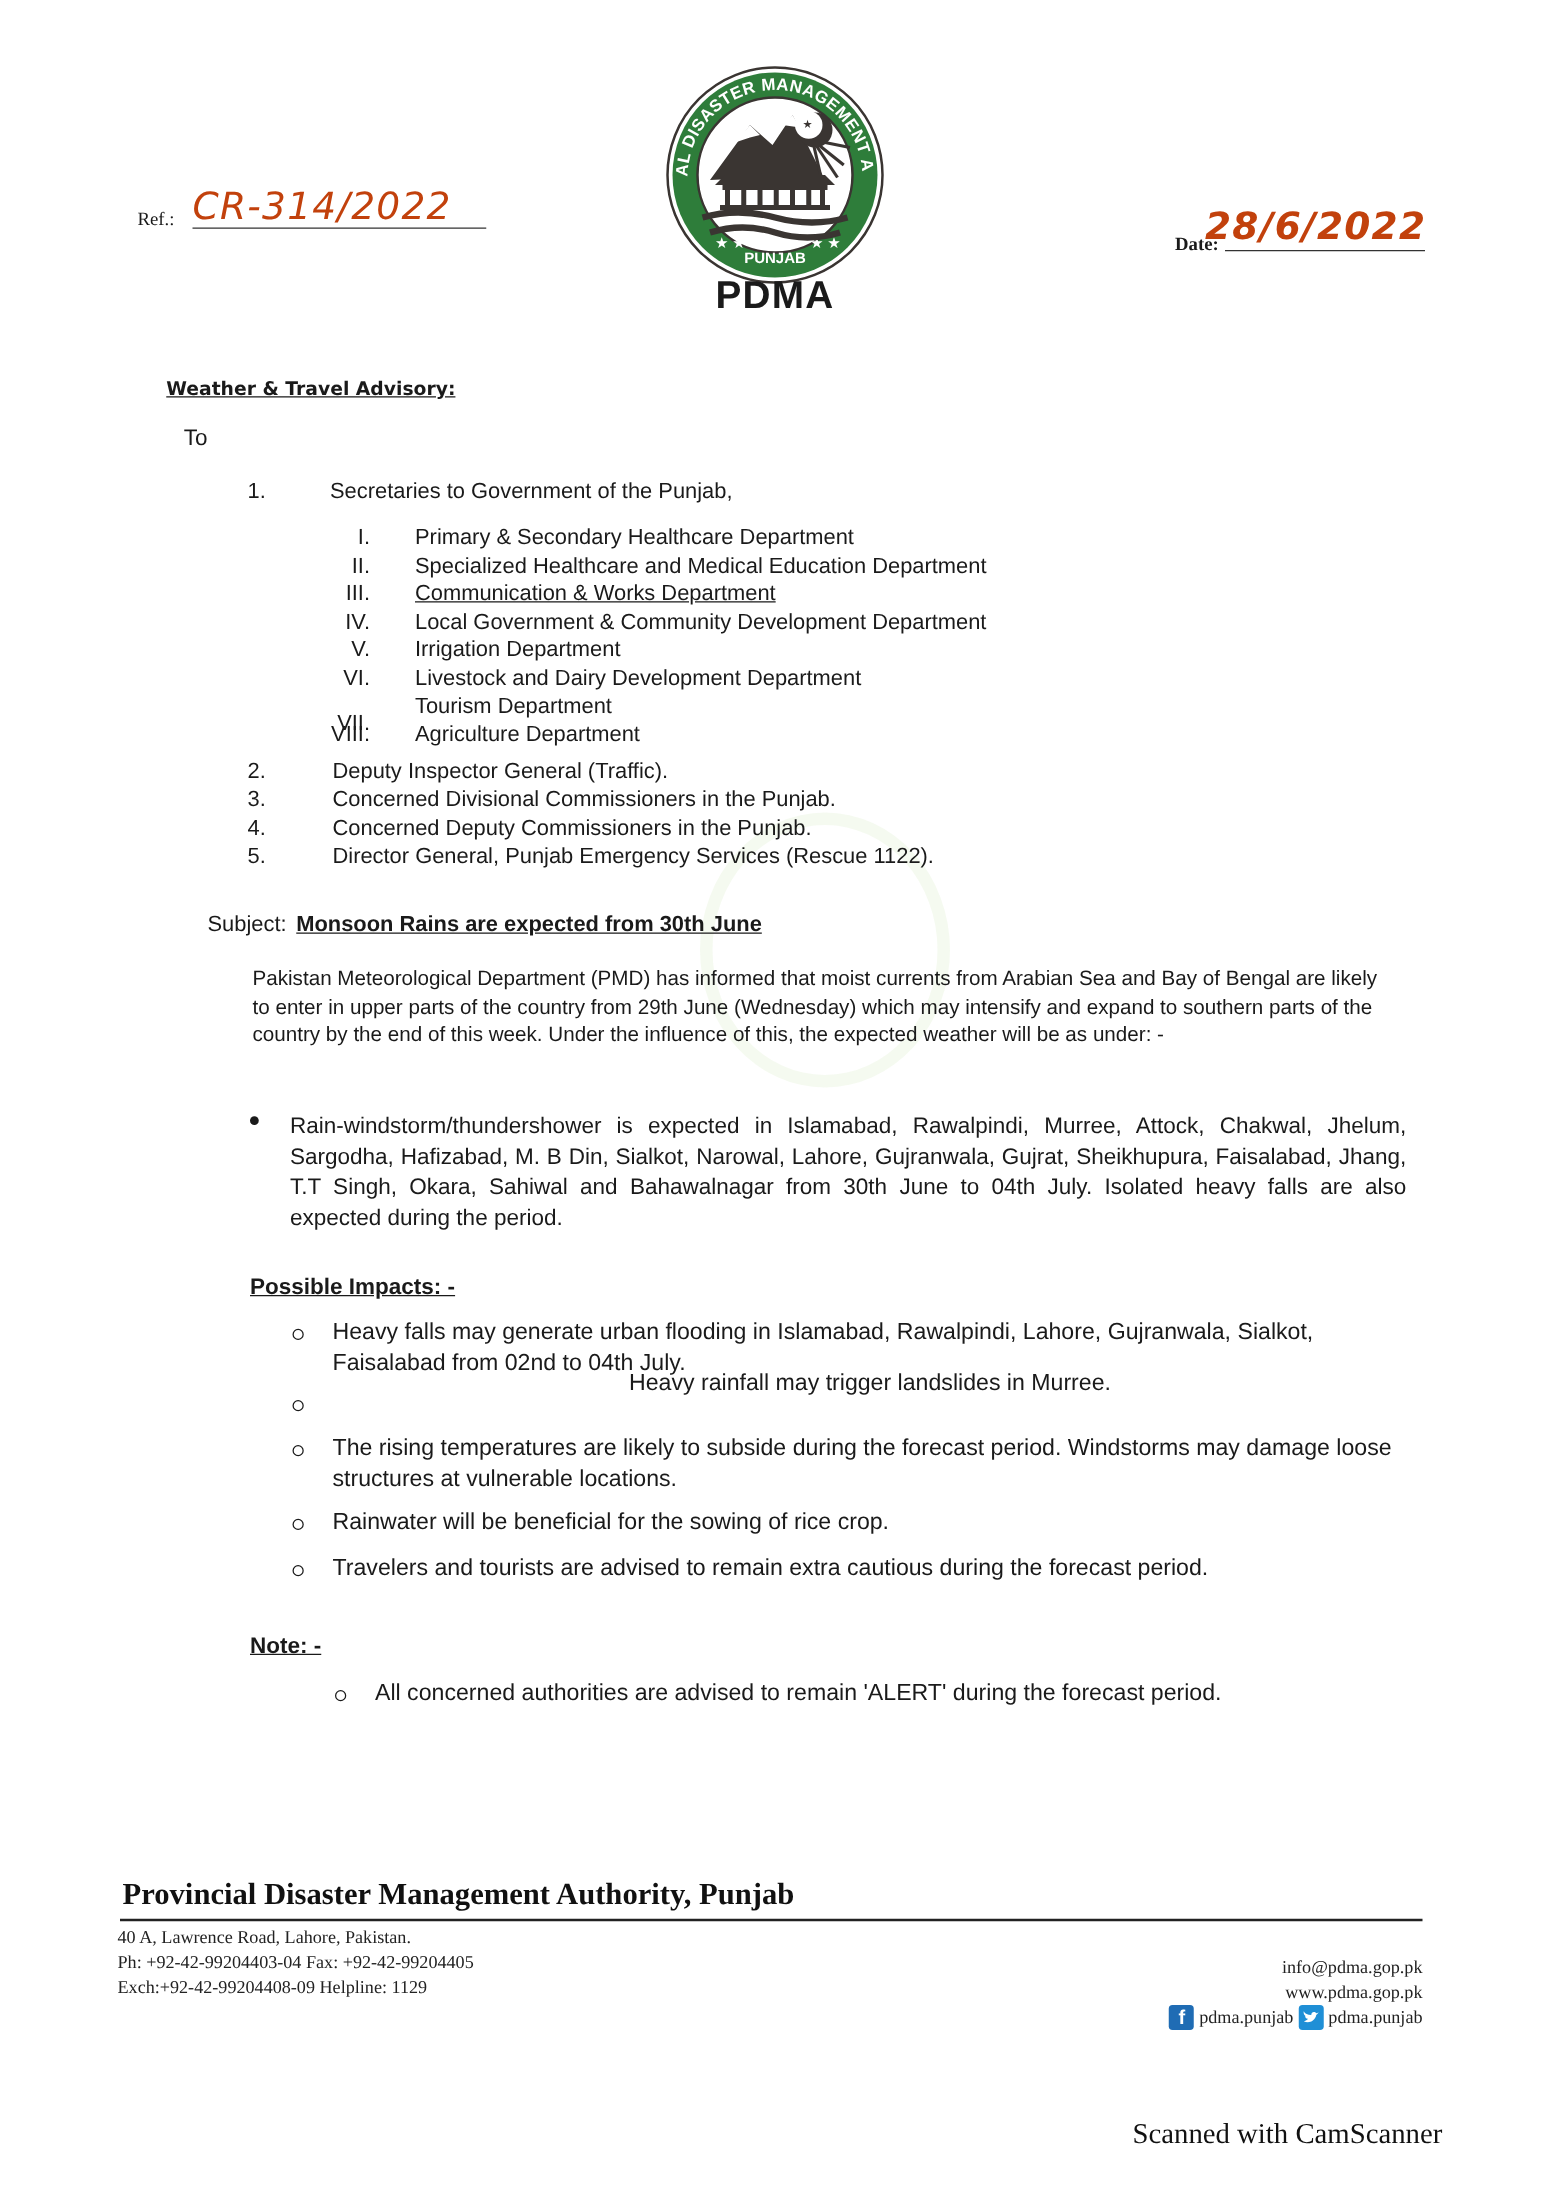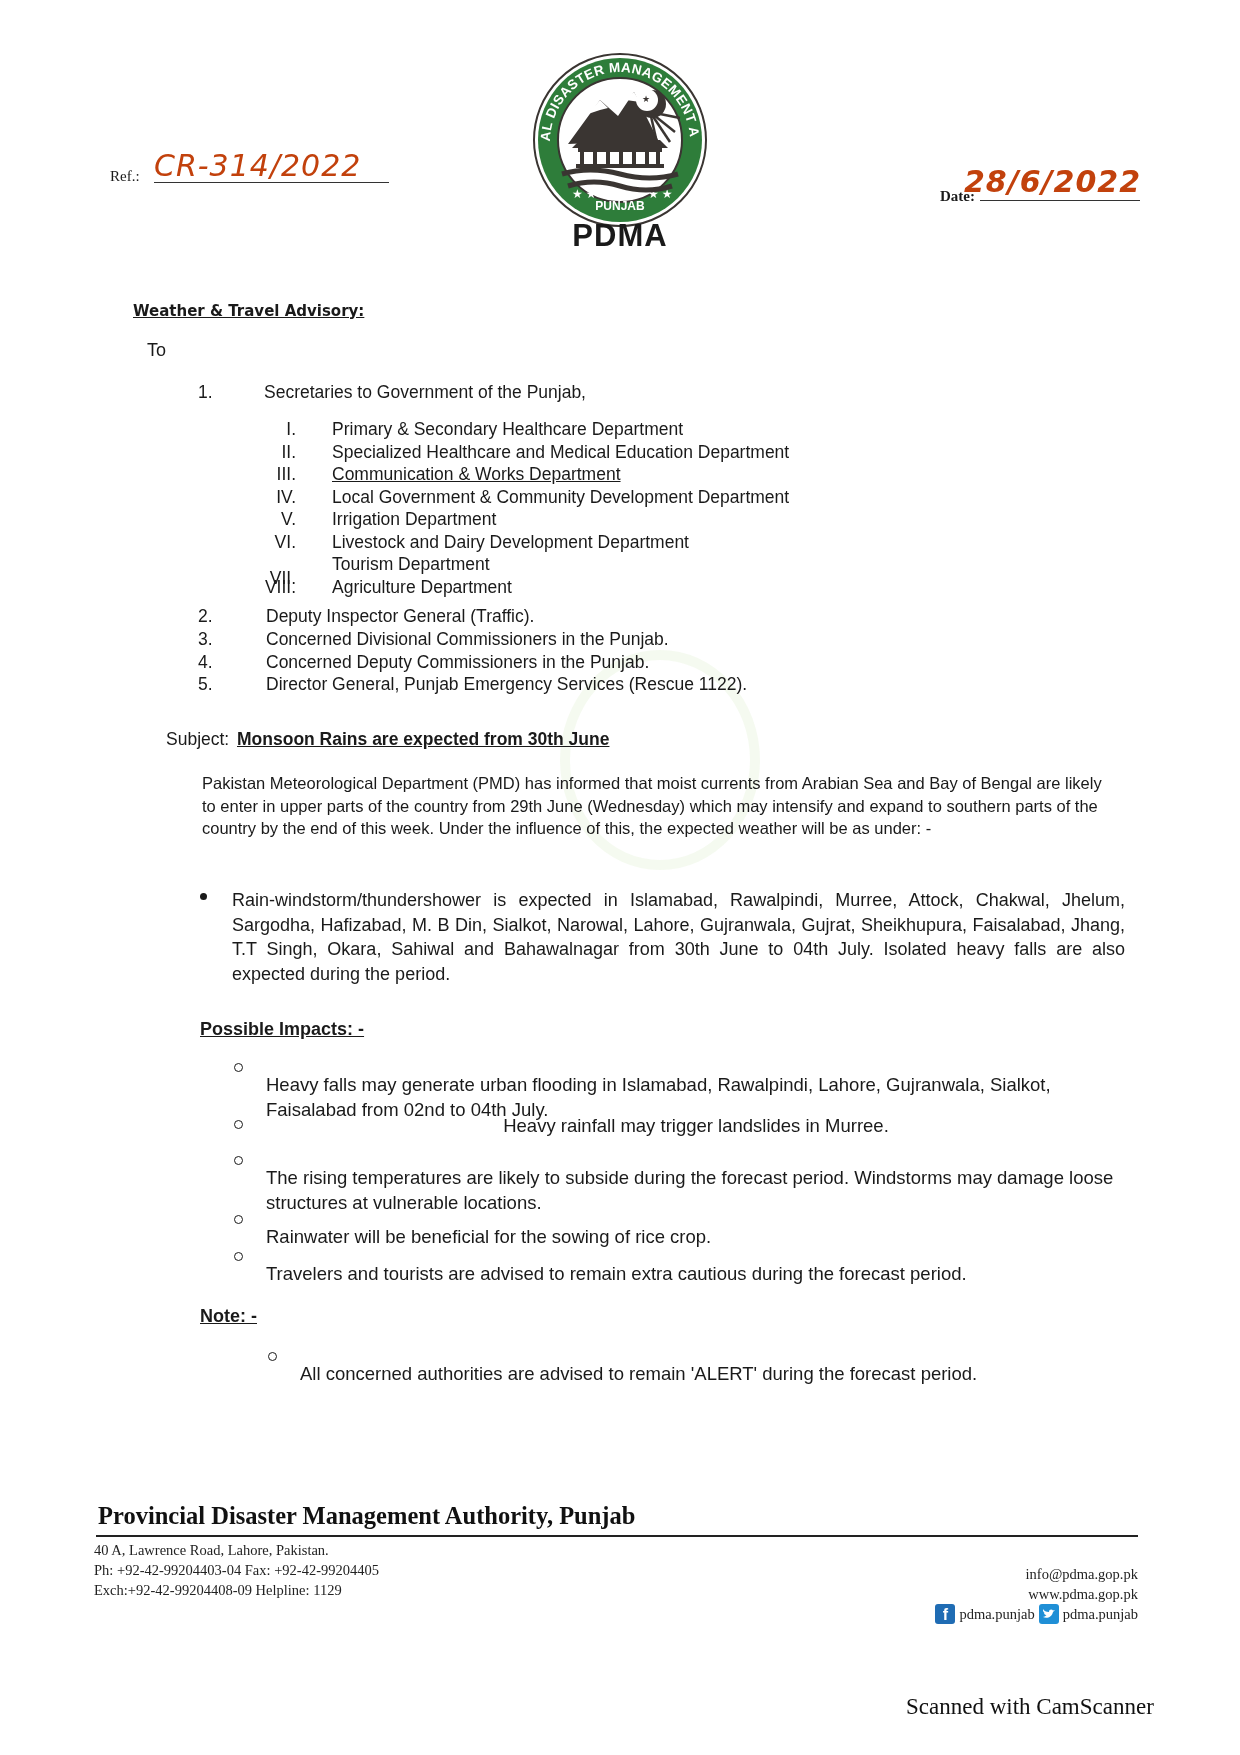--- a/index.html
+++ b/index.html
@@ -24,21 +24,21 @@
   .to { left: 147px; top: 340px; font-size: 18px; }
   .txt { font-size: 17.5px; line-height: 22px; }
   .roman { position: absolute; width: 50px; text-align: right; }
 
   .subj-label { left: 166px; top: 729px; font-size: 17.5px; }
   .subj-title { left: 237px; top: 729px; font-size: 17.5px; font-weight: bold; text-decoration: underline; }
   .para { left: 202px; top: 772px; width: 900px; font-size: 16.5px; line-height: 22.5px; }
   .bullet-block { left: 232px; top: 888px; width: 893px; font-size: 18px; line-height: 24.5px; text-align: justify; }
   .bullet-dot { left: 200px; top: 893px; width: 7px; height: 7px; border-radius: 50%; background: #1a1a1a; }
   .heading-u { font-size: 18px; font-weight: bold; text-decoration: underline; }
-  .impact { position: absolute; left: 266px; width: 860px; font-size: 18.5px; line-height: 25px; margin-top: 20px; }
+  .impact { position: absolute; left: 266px; width: 860px; font-size: 18.5px; line-height: 25px; }
   .circ { position: absolute; left: 234px; width: 7px; height: 7px; border: 1.5px solid #1a1a1a; border-radius: 50%; }
 
   
   .org { left: 98px; top: 1502px; font-family: "Liberation Serif", serif; font-weight: bold; font-size: 24.5px; color: #111; white-space: nowrap; }
   .foot-rule { left: 96px; top: 1535px; width: 1042px; height: 2px; background: #222; }
   .foot-left { left: 94px; top: 1540px; font-family: "Liberation Serif", serif; font-size: 14.5px; line-height: 20px; color: #222; }
   .foot-right { left: 860px; top: 1540px; width: 278px; text-align: right; font-family: "Liberation Serif", serif; font-size: 14.5px; line-height: 20px; color: #222; margin-top: 24px; }
   .social { display: inline-flex; align-items: center; gap: 4px; }
   .fb { display: inline-block; width: 20px; height: 20px; background: #1f6cb4; border-radius: 3px; color: #fff; font-family: "Liberation Sans", sans-serif; font-weight: bold; font-size: 16px; line-height: 22px; text-align: center; }
   .tw { display: inline-block; width: 20px; height: 20px; background: #1f8fd6; border-radius: 3px; }

